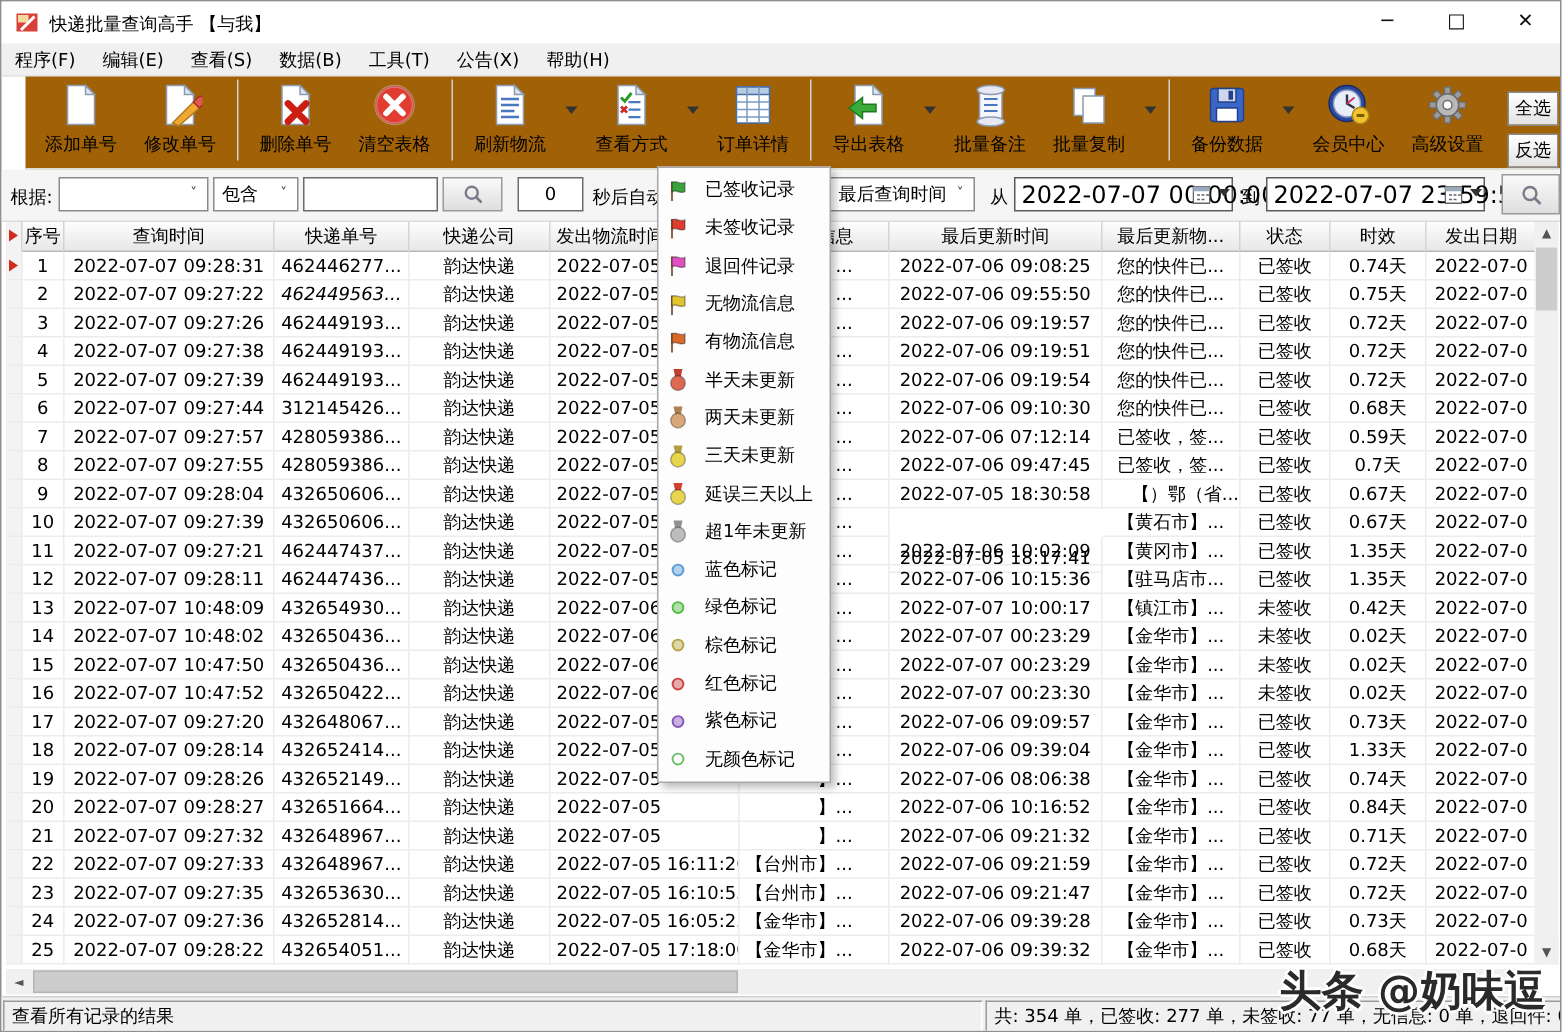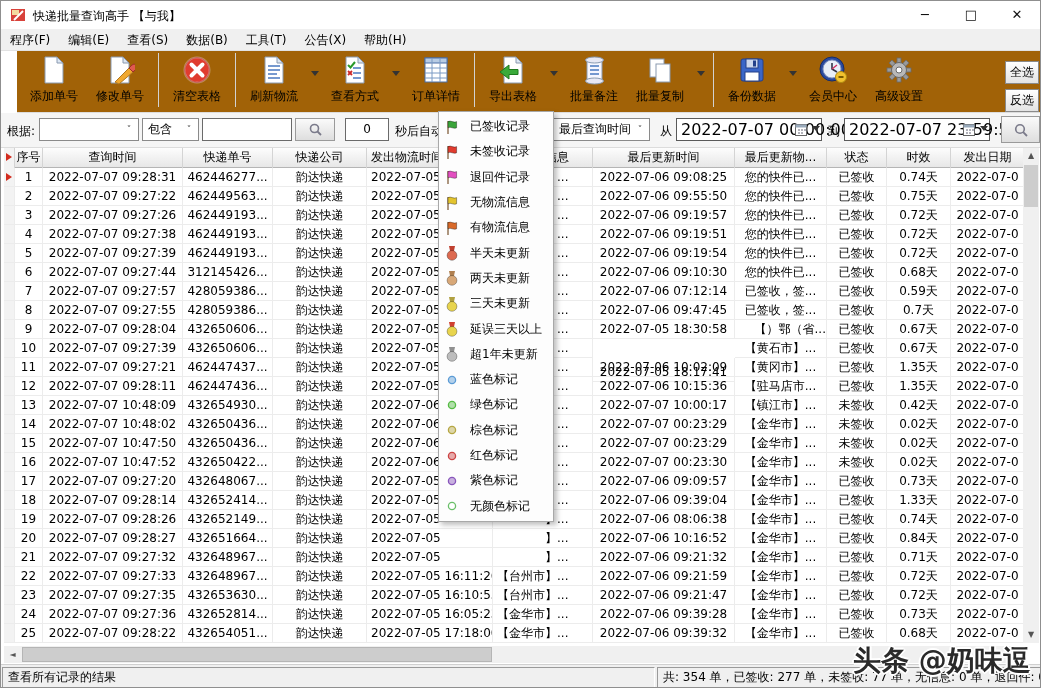--- a/index.html
+++ b/index.html
@@ -115,20 +115,28 @@
       <div class="tb-btn">
         <span class="ic"><svg width="30" height="30" viewBox="0 0 30 30">
             <path d="M6 2 h12 l6 6 v20 h-18 z" fill="#fff" stroke="#8a9ab0"></path>
             <path d="M18 2 v6 h6 z" fill="#dce6f2" stroke="#8a9ab0"></path>
             <path d="M10 27 L24 13 l4 4 L14 29 z" fill="#f0a830" stroke="#b07820"></path>
             <path d="M24 13 l4 4 l3 -3 a2.5 2.5 0 0 0 -4 -4 z" fill="#e05a50" stroke="#a03028"></path>
           </svg></span>
         <div class="lb">修改单号</div>
       </div>
       <div class="tb-sep"></div>
+      <div class="tb-btn">
+        <span class="ic"><svg width="30" height="30" viewBox="0 0 30 30">
+            <path d="M6 2 h12 l6 6 v20 h-18 z" fill="#fff" stroke="#8a9ab0"></path>
+            <path d="M18 2 v6 h6 z" fill="#dce6f2" stroke="#8a9ab0"></path>
+            <path d="M10 14 L22 26 M22 14 L10 26" stroke="#cc1f14" stroke-width="4.5" stroke-linecap="round"></path>
+          </svg></span>
+        <div class="lb">删除单号</div>
+      </div>
       <div class="tb-btn">
         <span class="ic"><svg width="30" height="30" viewBox="0 0 30 30">
             <circle cx="15" cy="15" r="12.5" fill="#e03c2f" stroke="#9c1c12"></circle>
             <circle cx="15" cy="15" r="12.5" fill="none" stroke="#ffffff55" stroke-width="2"></circle>
             <path d="M9.5 9.5 L20.5 20.5 M20.5 9.5 L9.5 20.5" stroke="#fff" stroke-width="4" stroke-linecap="round"></path>
           </svg></span>
         <div class="lb">清空表格</div>
       </div>
       <div class="tb-sep"></div>
       <div class="tb-btn">
@@ -307,21 +315,21 @@
         <div class="g-cell" style="width: 142px;">2022-07-06 09:08:25</div>
         <div class="g-cell" style="width: 92px;">您的快件已...</div>
         <div class="g-cell" style="width: 60px;">已签收</div>
         <div class="g-cell" style="width: 64px;">0.74天</div>
         <div class="g-cell" style="width: 74px;">2022-07-0</div>
       </div>
       <div class="g-row">
         <div class="g-cell strip" style="width: 11px;"></div>
         <div class="g-cell" style="width: 28px;">2</div>
         <div class="g-cell" style="width: 140px;">2022-07-07 09:27:22</div>
-        <div class="g-cell" style="width: 90px;">462449563...</div>
+        <div class="g-cell" style="width: 90px; font-style: italic;">462449563...</div>
         <div class="g-cell" style="width: 94px;">韵达快递</div>
         <div class="g-cell left" style="width: 126px;">2022-07-05</div>
         <div class="g-cell left" style="width: 100px;">　　　　】...</div>
         <div class="g-cell" style="width: 142px;">2022-07-06 09:55:50</div>
         <div class="g-cell" style="width: 92px;">您的快件已...</div>
         <div class="g-cell" style="width: 60px;">已签收</div>
         <div class="g-cell" style="width: 64px;">0.75天</div>
         <div class="g-cell" style="width: 74px;">2022-07-0</div>
       </div>
       <div class="g-row">

